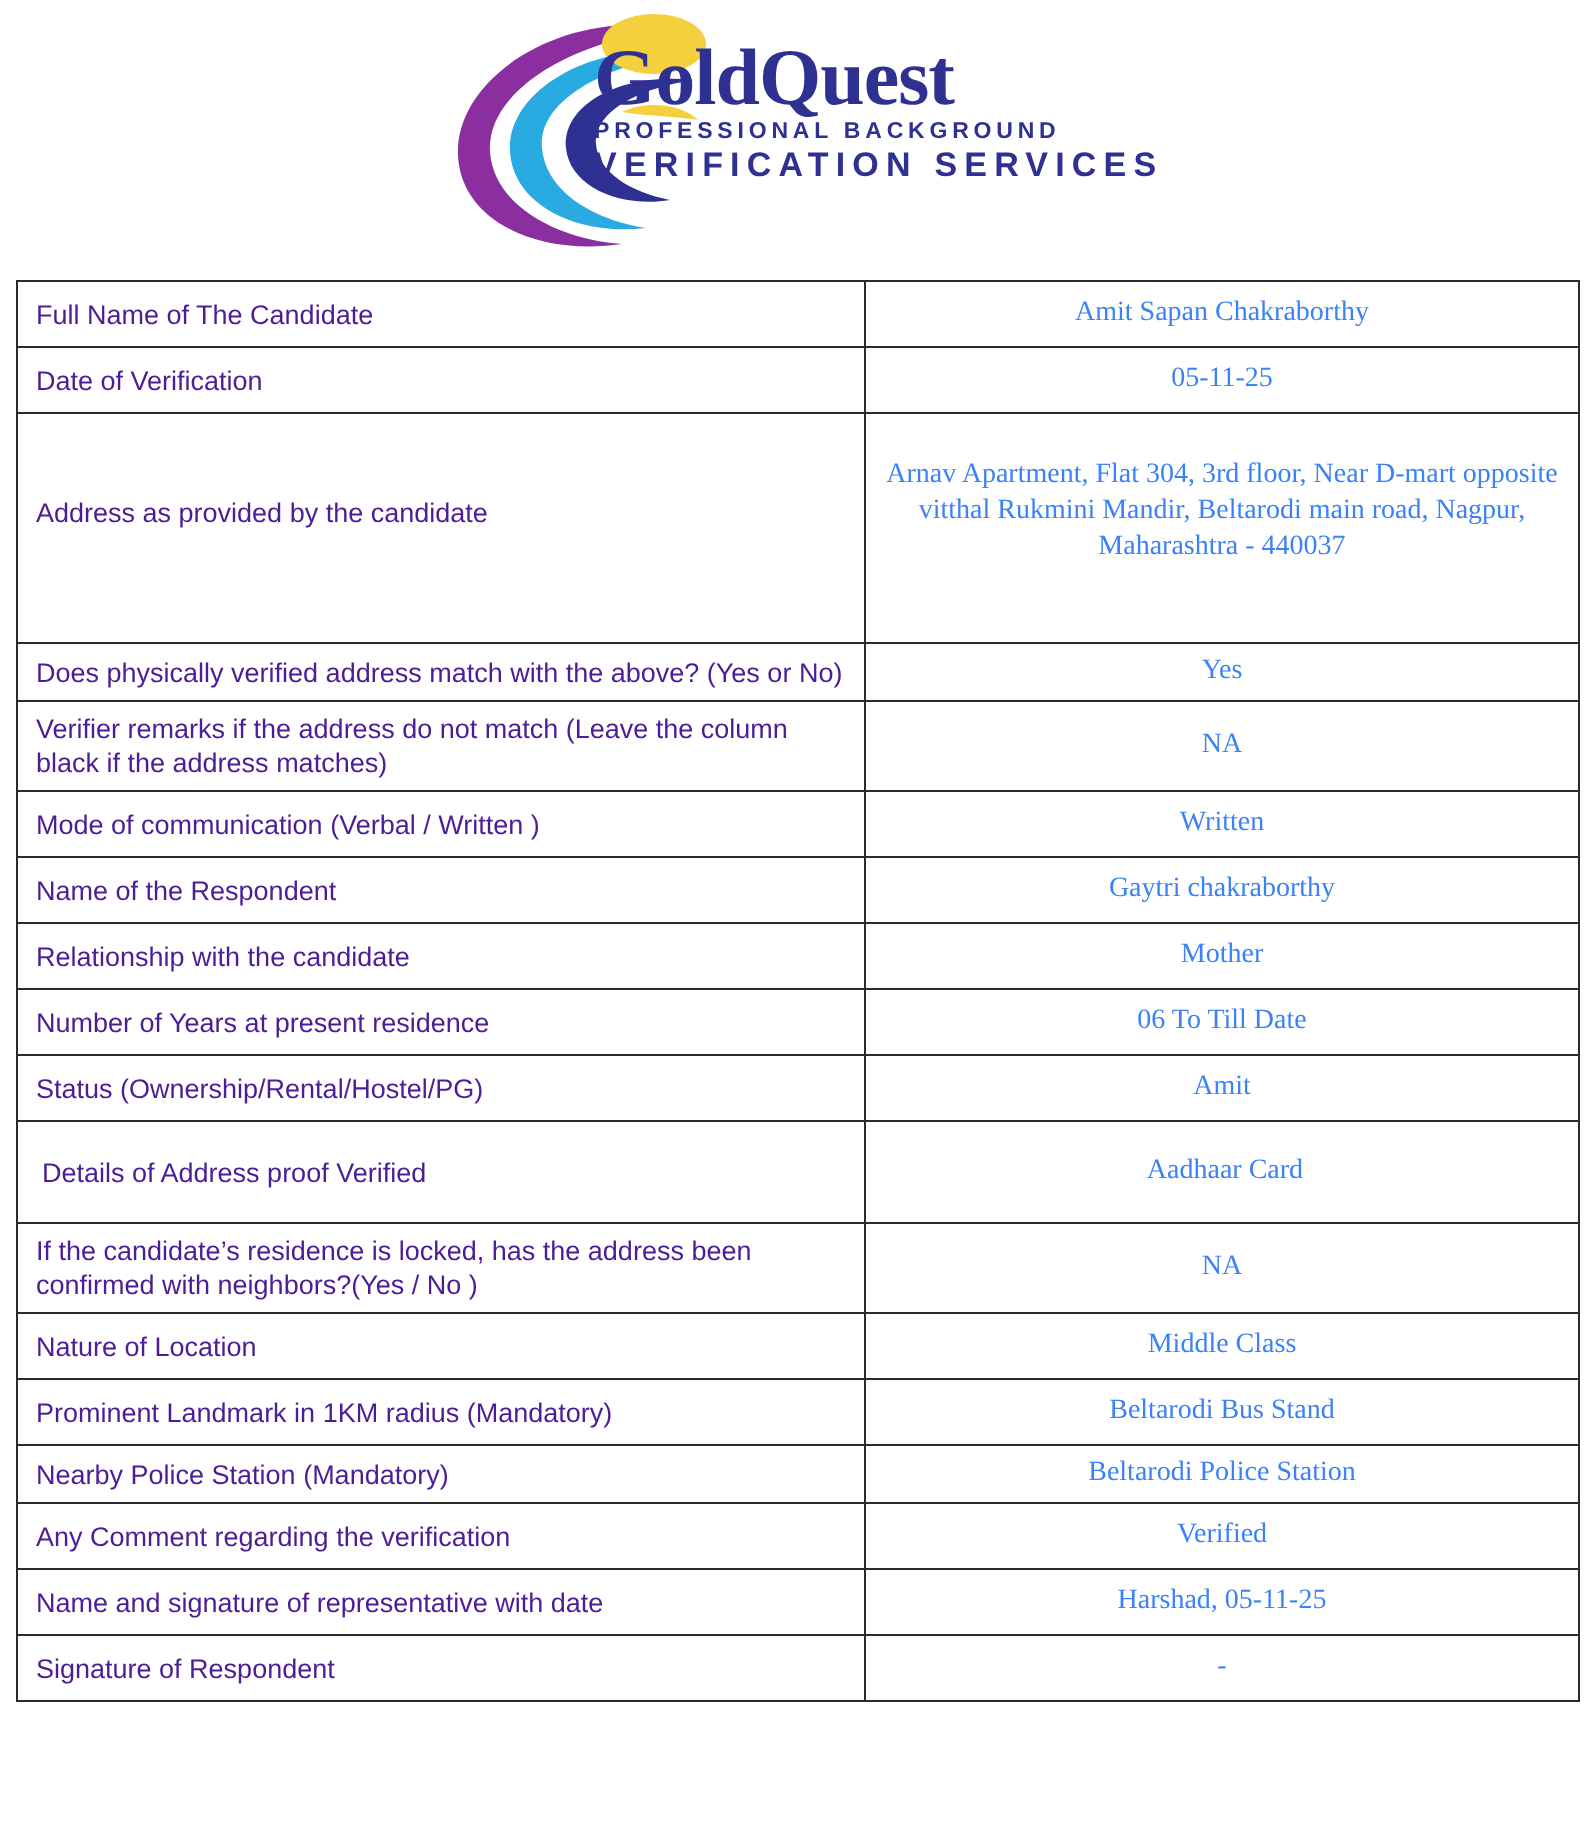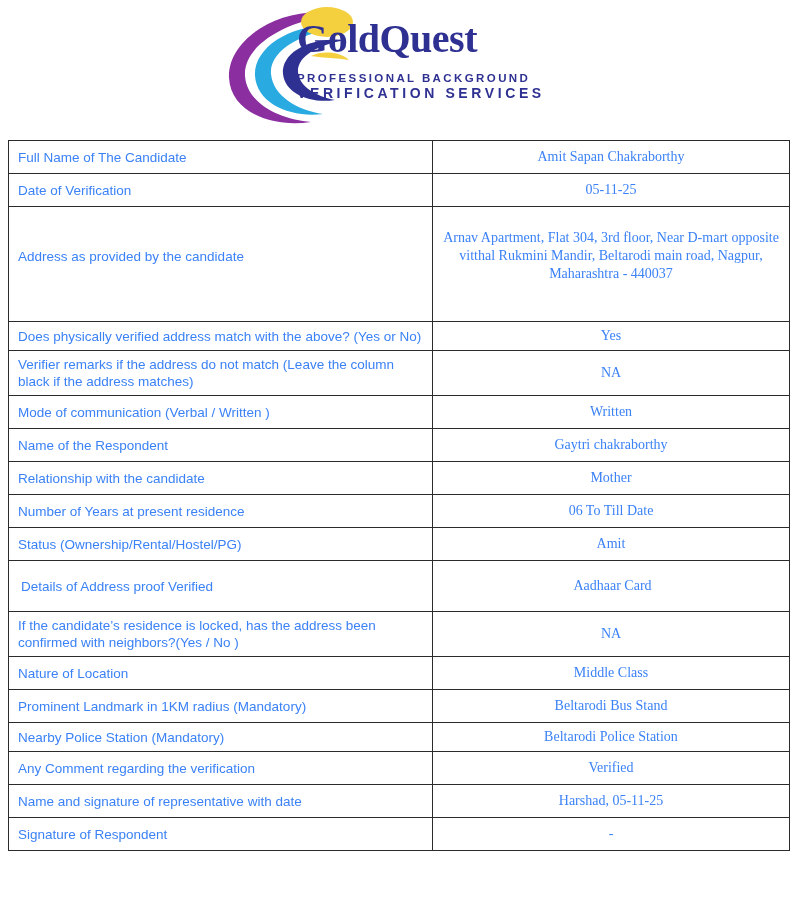--- a/index.html
+++ b/index.html
@@ -57,26 +57,26 @@
     white-space: nowrap;
   }
   .brand-gold { color: #2f3192; }
   .brand-quest { color: #2f3192; }
   .brand-sub1 {
     font-family: "Liberation Sans", sans-serif;
     font-size: 11.5px;
     letter-spacing: 2.4px;
     color: #2f3192;
     font-weight: bold;
-    margin-top: 12px;
+    margin-top: 0;
     white-space: nowrap;
   }
   .brand-sub2 {
     font-family: "Liberation Sans", sans-serif;
-    font-size: 14px;
+    font-size: 17px;
     letter-spacing: 3.6px;
     color: #2f3192;
     font-weight: bold;
     margin-top: 1px;
     white-space: nowrap;
   }
 
   
   .table-wrap {
     padding: 0 8px;
@@ -90,21 +90,21 @@
   table.report td {
     border: 1px solid #2b2b2b;
     vertical-align: middle;
     padding: 7px 9px;
   }
   td.label {
     width: 405px;
     font-family: "Liberation Sans", sans-serif;
     font-size: 13.5px;
     line-height: 17px;
-    color: #3b82f6;
+    color: #4c1d95;
     text-align: left;
   }
   td.value {
     font-family: "Liberation Serif", serif;
     font-size: 14px;
     line-height: 18px;
     color: #3b82f6;
     text-align: center;
   }
   tr.tall td { padding-top: 16px; padding-bottom: 16px; padding-left: 12px; }

